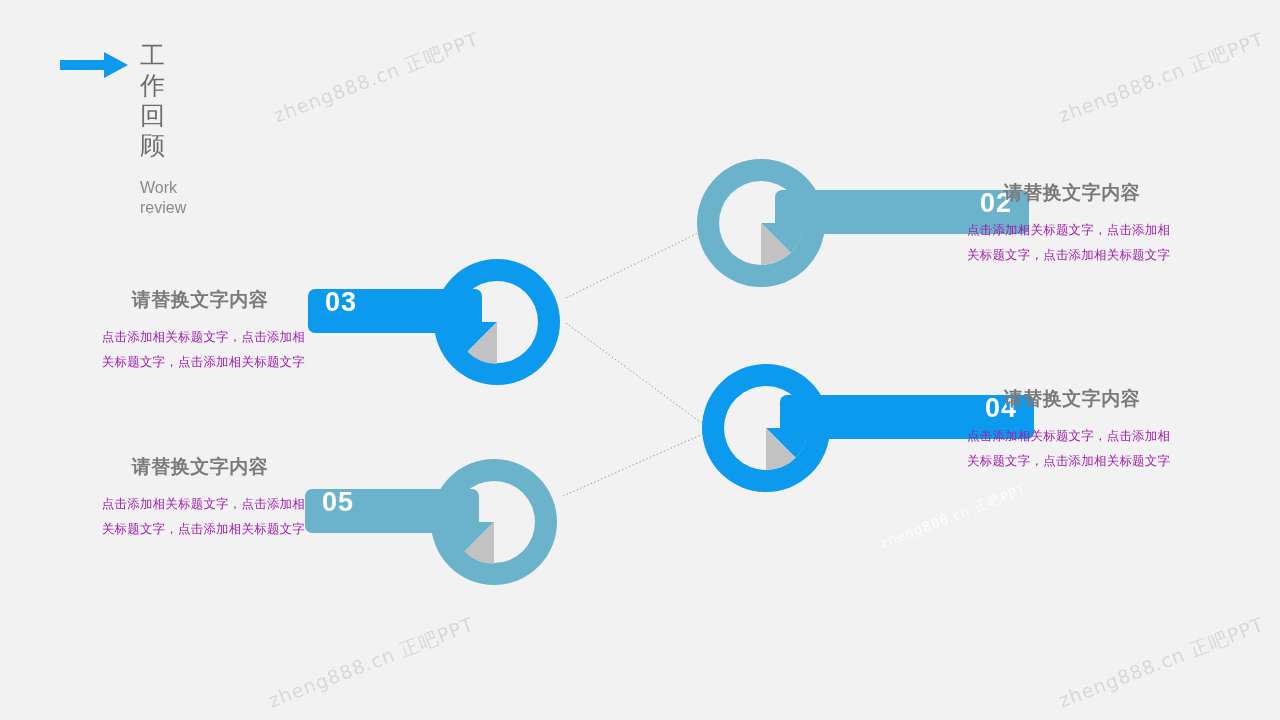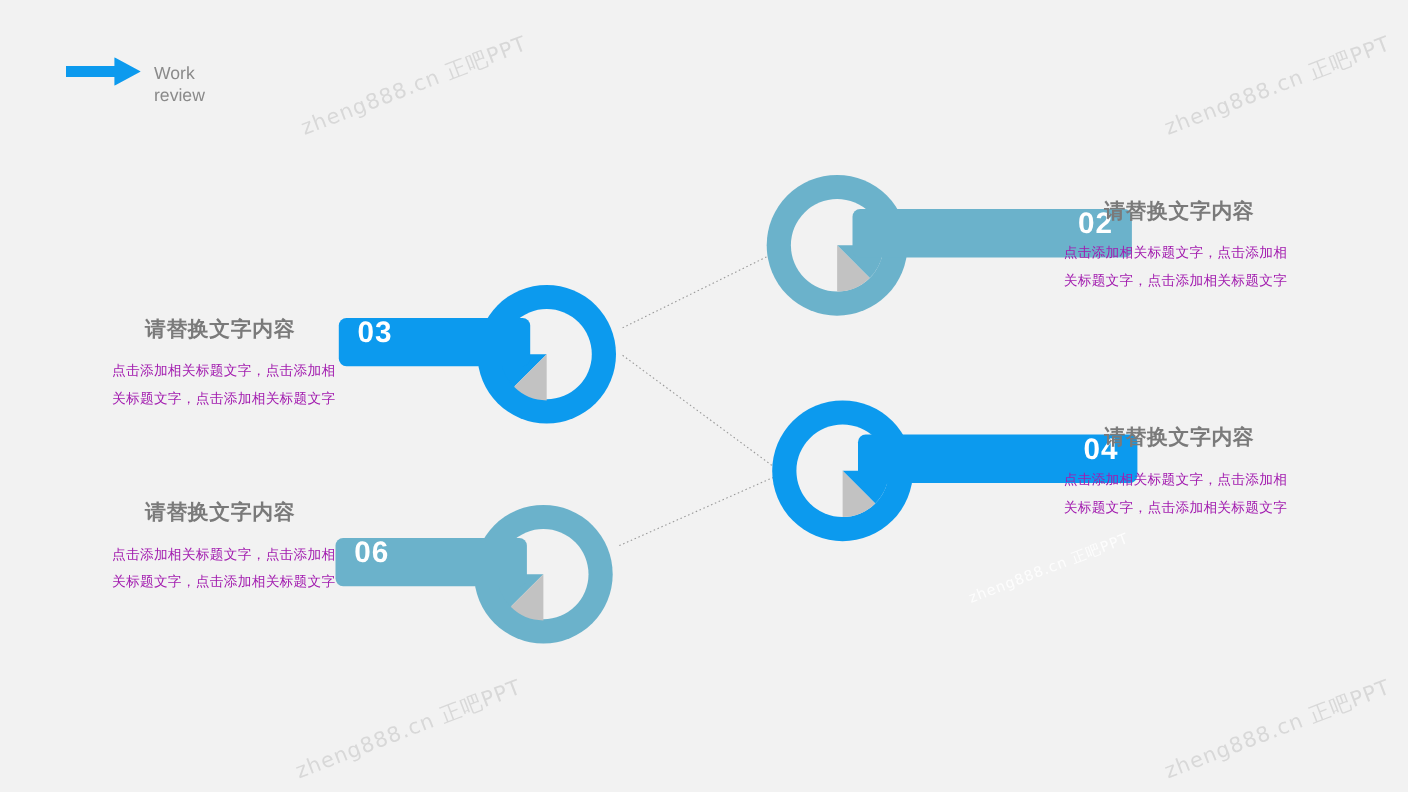--- a/index.html
+++ b/index.html
@@ -123,20 +123,21 @@
       <div class="wm wm-a" style="left: 265px; top: 690px;">zheng888.cn 正吧PPT</div>
       <div class="wm wm-a" style="left: 1055px; top: 690px;">zheng888.cn 正吧PPT</div>
       <div class="wm wm-white" style="left: 878px; top: 536px;">zheng888.cn 正吧PPT</div>
     </div>
 
   <div id="header">
     <svg class="arrow" viewBox="0 0 68 26">
       <path d="M0 8 H44 V0 L68 13 L44 26 V18 H0 Z" fill="#0c9aee"></path>
     </svg>
     <div class="header-text">
+      <div class="header-title">工作回顾</div>
       <div class="header-sub">Work review</div>
     </div>
   </div>
 
   <svg id="connectors" viewBox="0 0 1280 720">
     <line x1="566" y1="298" x2="700" y2="232" stroke="#9a9a9a" stroke-width="1" stroke-dasharray="1.4 2.4"></line>
     <line x1="566" y1="323" x2="703" y2="424" stroke="#9a9a9a" stroke-width="1" stroke-dasharray="1.4 2.4"></line>
     <line x1="563" y1="496" x2="703" y2="434" stroke="#9a9a9a" stroke-width="1" stroke-dasharray="1.4 2.4"></line>
   </svg>
 
@@ -189,21 +190,21 @@
   </div>
 
   <div class="node" style="left:425px; top:453px;">
     <svg class="ring-wrap" style="left:0; top:0; width:138px; height:138px;" viewBox="0 0 138 138">
       <circle cx="69" cy="69" r="63" fill="#6bb2cb"></circle>
       <circle cx="69" cy="69" r="41" fill="#f2f2f2"></circle>
       <path d="M69 69 L27 69 A42 42 0 0 0 39.3 98.7 Z" fill="#6bb2cb"></path>
       <path d="M69 69 L39.3 98.7 A42 42 0 0 0 69 111 Z" fill="#c2c2c2"></path>
     </svg>
     <div class="bar left" style="left:-120px; top:36px; width:174px; background:#6bb2cb;">
-      <span class="num">06</span>
+      <span class="num">05</span>
     </div>
   </div>
   <div class="txt align-right" style="left:95px; top:455px;">
     <div class="t-title">请替换文字内容</div>
     <div class="t-body">点击添加相关标题文字，点击添加相关标题文字，点击添加相关标题文字</div>
   </div>
 
 </div>
 
 </body></html>

